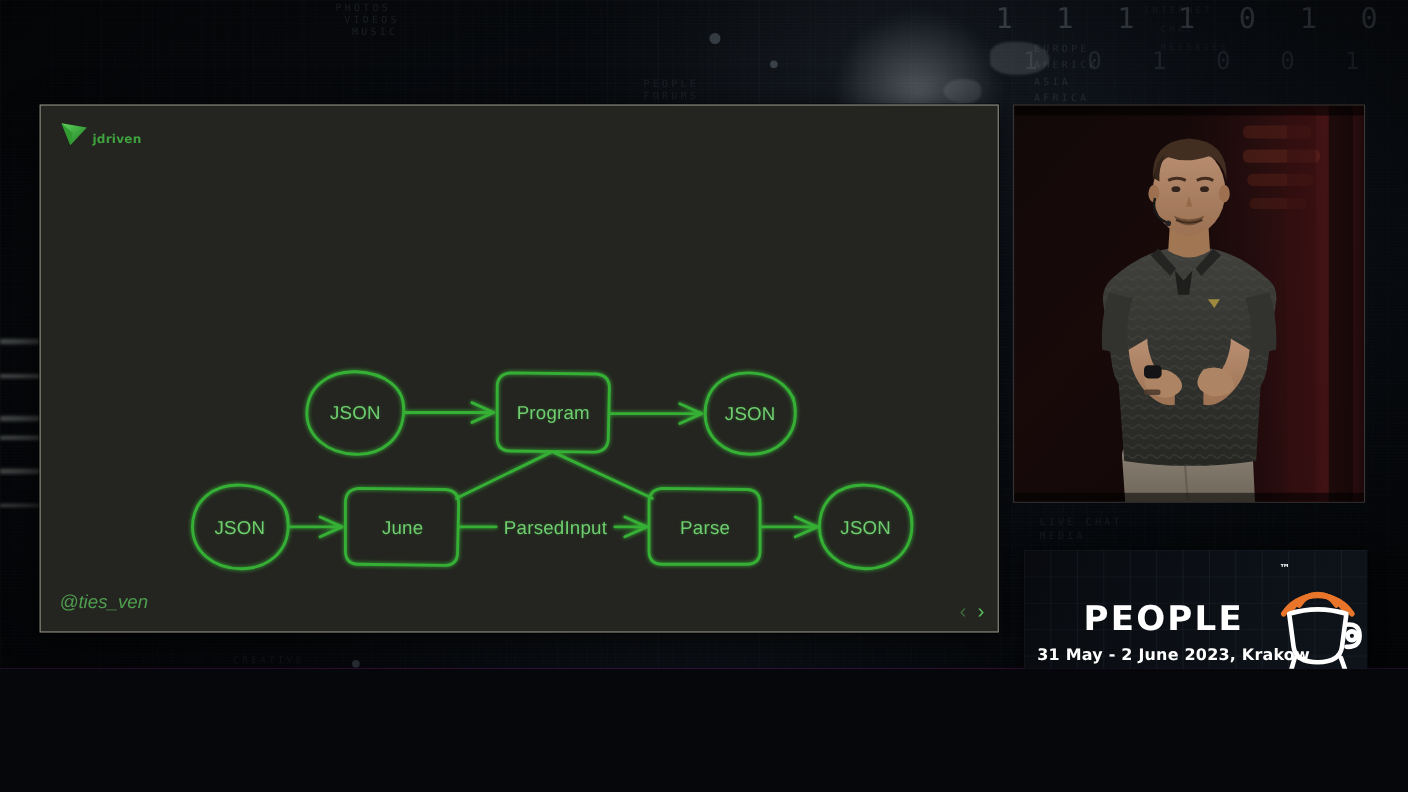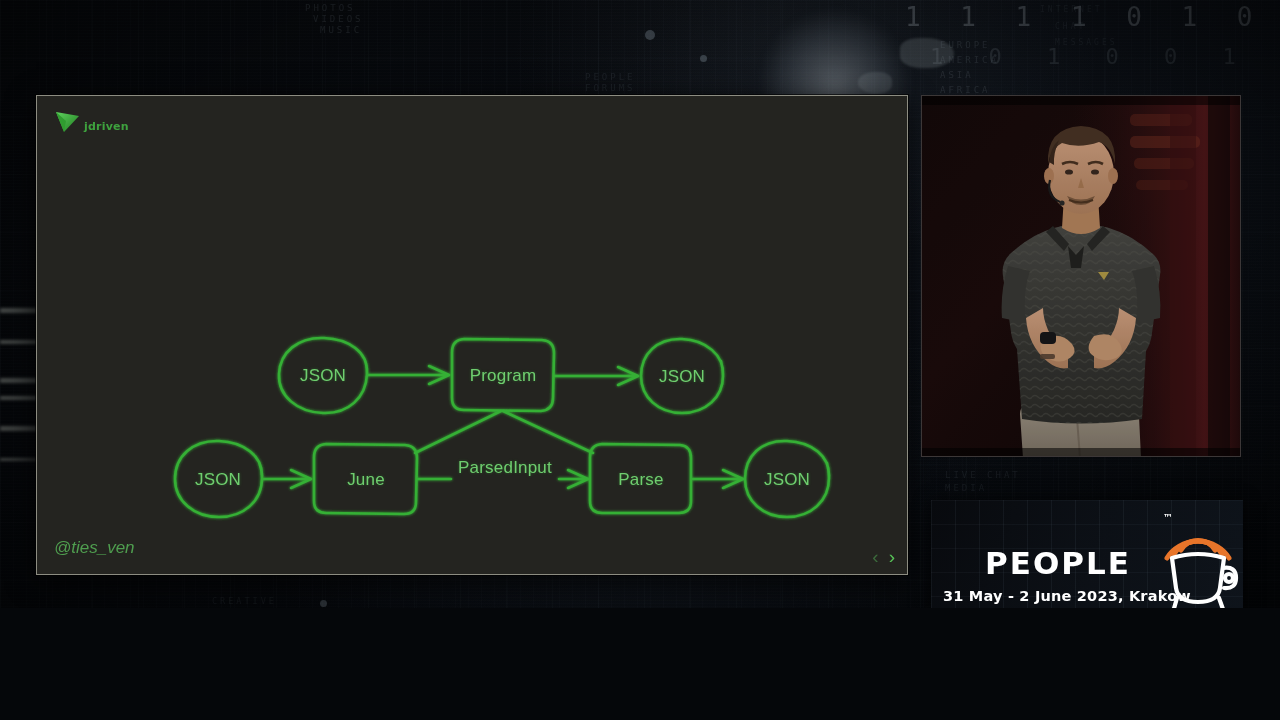--- a/index.html
+++ b/index.html
@@ -347,21 +347,21 @@
         </g>
       </svg>
 
       <div class="dg-label" style="left: 286px; top: 280px;">JSON</div>
       <div class="dg-label" style="left: 466px; top: 280px;">Program</div>
       <div class="dg-label" style="left: 645px; top: 281px;">JSON</div>
       <div class="dg-label" style="left: 181px; top: 384px;">JSON</div>
       <div class="dg-label" style="left: 329px; top: 384px;">June</div>
       <div class="dg-label" style="left: 604px; top: 384px;">Parse</div>
       <div class="dg-label" style="left: 750px; top: 384px;">JSON</div>
-      <div class="dg-label" style="left: 468px; top: 372px;">ParsedInput</div>
+      <div class="dg-label" style="left: 468px; top: 384px;">ParsedInput</div>
 
       <div class="handle">@ties_ven</div>
 
       <div class="slide-nav">
         <span class="nav-chev nav-prev">‹</span>
         <span class="nav-chev nav-next">›</span>
       </div>
     </div>
   </div>
 

